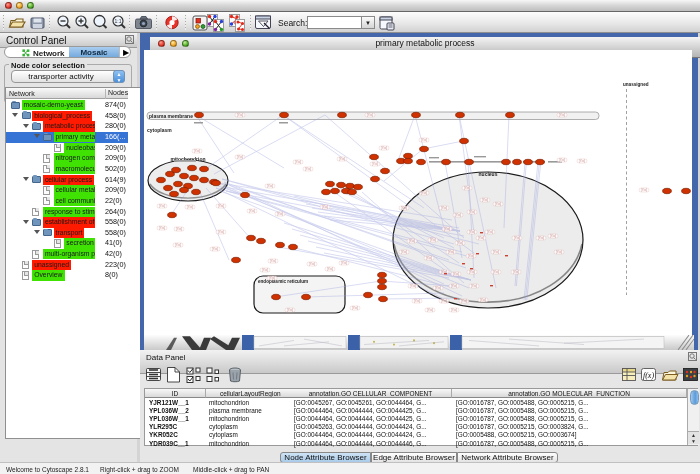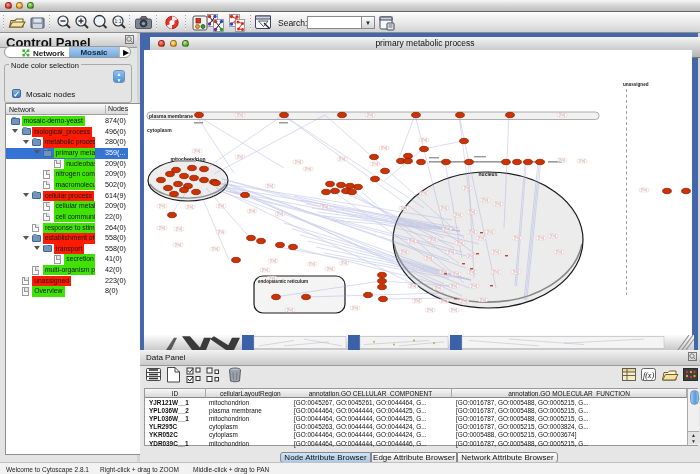--- a/index.html
+++ b/index.html
@@ -16,41 +16,41 @@
   border-bottom:1px solid #8f8f8f; }
 .sep { position:absolute; top:3px; height:15px; width:1px; background:repeating-linear-gradient(#aaa 0 1px, #eee 1px 3px); }
 #searchlbl { top:6px; font-size:8.5px; color:#111; }
 #searchbox { top:4px; width:55px; height:13px; background:#fff; border:1px solid #8a8a8a; }
 #searcharrow { top:4px; width:13px; height:13px; background:linear-gradient(#fcfcfc,#d5d5d5); border:1px solid #8a8a8a; border-left:none; font-size:6px; color:#222; text-align:center; line-height:13px; }
 
 
 #cpanel { left:0; top:33px; width:137px; height:429px; background:#e4e4e4; }
 #cphead { left:0; top:0; width:137px; height:15px;
   background:linear-gradient(#f2f2f2,#c9c9c9); border-bottom:1px solid #9a9a9a;
-  font-size:13px; color:#111; padding:1.5px 0 0 6px;font-weight:bold; }
+  font-size:10px; color:#111; padding:1.5px 0 0 6px; }
 #cptabs { left:4px; top:13px; width:127px; height:12px; background:#fff;
   border:1px solid #999; border-radius:7px; overflow:hidden; }
 #tabnet { left:28px; top:1.5px; font-size:8px; font-weight:bold; color:#222; }
 #tabmosaic { left:64px; top:0; width:50px; height:12px;
   background:linear-gradient(#a8cdf0,#6ba3d9); text-align:center;
   font-size:8px; font-weight:bold; color:#102a40; line-height:12px; }
 #tabarr { left:114px; top:0; width:13px; height:12px; font-size:8px; line-height:12px; text-align:center; color:#000; border-left:1px solid #bbb;}
 #groupbox { left:4px; top:31px; width:128px; height:39px; border:1px solid #aaa; border-radius:3px; }
-#grouplbl { left:9px; top:28px; background:#e4e4e4; padding:0 2px; font-size:7.5px; font-weight:normal; color:#111; }
+#grouplbl { left:9px; top:28px; background:#e4e4e4; padding:0 2px; font-size:7.5px; font-weight:bold; color:#111; }
 #combo { left:11px; top:37px; width:114px; height:13px; background:linear-gradient(#ffffff,#e2e2e2);
   border:1px solid #979797; border-radius:4px; font-size:8px; color:#111;
   text-align:center; line-height:12px; padding-right:14px; }
 #combobtn { left:113px; top:37px; width:12px; height:13px; border-radius:3px;
   background:linear-gradient(#8fc1f2,#4a90d9); border:1px solid #6f92b8;
   color:#fff; font-size:5px; line-height:6px; text-align:center;}
 #checkbox { left:12px; top:56px; width:9px; height:9px; border-radius:2px;
   background:linear-gradient(#7db4e8,#3a7bc8); border:1px solid #44688f;
   color:#fff; font-size:8px; line-height:9px; text-align:center; font-weight:bold;}
 #chklbl { left:26px; top:56.5px; font-size:8px; color:#111; }
-#treebox { left:5px; top:70px; width:144px; height:352px; background:#fff; border:1px solid #909090; }
+#treebox { left:5px; top:54px; width:144px; height:352px; background:#fff; border:1px solid #909090; }
 #treehdr { left:0; top:0; width:122px; height:11px; background:linear-gradient(#fafafa,#d8d8d8);
   border-bottom:1px solid #a0a0a0; font-size:7px; color:#222; }
 #treehdr .c1 { position:absolute; left:3px; top:1.5px; }
 #treehdr .c2 { position:absolute; left:99px; top:1px; border-left:1px solid #b5b5b5; padding-left:2px; height:10px; }
 .trow { position:absolute; left:0; width:122px; height:10.6px; font-size:6.8px; white-space:nowrap; }
 .trow .lbl { position:absolute; top:0; height:10.4px; line-height:10.5px; padding:0 2px; color:#1a1a1a; overflow:hidden; }
 .trow .num { position:absolute; left:99px; top:0; line-height:10.5px; color:#111; font-size:7.2px; }
 .gbg { background:#3fe203; }
 .rbg { background:#ff1a00; color:#4d0000; }
 .arr { position:absolute; top:2.5px; width:0; height:0;
@@ -68,21 +68,21 @@
 #nettitle { left:10px; top:4px; width:550px; height:21px;
   background:linear-gradient(#f4f4f4,#cecece 60%,#b4b4b4); border-bottom:1px solid #777;
   font-size:8.5px; color:#111; text-align:center; line-height:13px; }
 #nettitle .tl { position:absolute; top:3px; width:7px; height:7px; border-radius:50%; border:0.5px solid rgba(0,0,0,.35); }
 #netcanvas { left:4px; top:17px; width:548px; height:285px; background:#ffffff; overflow:hidden; }
 #netcanvas svg { margin-top:-2px; }
 #netstrip { left:4px; top:302px; width:550px; height:15px; background:linear-gradient(#fdfdfd,#c9c9c9); overflow:hidden; }
 
 
 #dpanel { left:140px; top:350px; width:560px; height:112px; background:#e6e6e6; }
-#dphead { left:0; top:0; width:560px; height:16px; background:linear-gradient(#f2f2f2,#c9c9c9);
+#dphead { left:0; top:0; width:560px; height:24px; background:linear-gradient(#f2f2f2,#c9c9c9);
   border-bottom:1px solid #9a9a9a; font-size:8px; color:#111; padding:3px 0 0 6px; }
 #dptable { left:4px; top:38px; width:554px; height:58px; background:#fff; border:1px solid #999; }
 .hcell { position:absolute; top:0; height:9px; background:linear-gradient(#f8f8f8,#d9d9d9);
   border-right:1px solid #aaa; border-bottom:1px solid #888; font-size:6.5px; color:#111;
   text-align:center; line-height:9px; overflow:hidden;}
 .drow { position:absolute; width:540px; height:8.1px; font-size:6.4px; color:#111; white-space:nowrap; }
 .dc1 { position:absolute; left:4px; font-weight:bold; }
 .dc2 { position:absolute; left:64px; }
 .dc3 { position:absolute; left:149px; }
 .dc4 { position:absolute; left:311px; }
@@ -235,51 +235,52 @@
       <rect x="6" y="0.5" width="3.2" height="3.2" fill="#35b535"></rect>
       <rect x="0.5" y="6" width="3.2" height="3.2" fill="#35b535"></rect>
       <rect x="6" y="6" width="3.2" height="3.2" fill="#35b535"></rect>
     </svg>
     <div class="abs" id="tabnet">Network</div>
     <div class="abs" id="tabmosaic">Mosaic</div>
     <div class="abs" id="tabarr">▶</div>
   </div>
   <div class="abs" id="groupbox"></div>
   <div class="abs" id="grouplbl">Node color selection</div>
+  <div class="abs" id="combo">transporter activity</div>
   <div class="abs" id="combobtn">▲<br>▼</div>
   <div class="abs" id="checkbox">✓</div>
   <div class="abs" id="chklbl">Mosaic nodes</div>
   <div class="abs" id="treebox">
     <div class="abs" id="treehdr">
         <span class="c1">Network</span>
         <span class="c2">Nodes</span>
       </div>
     <div id="treerows">
         <div class="trow" style="top:12px">
           <div class="fold" style="left:5px"></div>
           <span class="lbl gbg" style="left:15.5px;max-width:73.5px">mosaic-demo-yeast</span>
           <span class="num" style="">874(0)</span>
         </div>
         <div class="trow" style="top:22.65px">
           <div class="arr" style="left:6.199999999999999px"></div>
           <div class="fold" style="left:15.7px"></div>
           <span class="lbl rbg" style="left:26.2px;max-width:62.8px">biological_process</span>
-          <span class="num" style="">496(0)</span>
+          <span class="num" style="">458(0)</span>
         </div>
         <div class="trow" style="top:33.3px">
           <div class="arr" style="left:16.9px"></div>
           <div class="fold" style="left:26.4px"></div>
           <span class="lbl rbg" style="left:36.9px;max-width:52.1px">metabolic process</span>
           <span class="num" style="">280(0)</span>
         </div>
         <div class="trow selrow" style="top:43.95px">
           <div class="arr" style="left:27.599999999999994px"></div>
           <div class="fold" style="left:37.099999999999994px"></div>
           <span class="lbl gbg" style="left:47.599999999999994px;max-width:41.400000000000006px">primary metabo</span>
-          <span class="num" style="color:#fff">359(...</span>
+          <span class="num" style="color:#fff">166(...</span>
         </div>
         <div class="trow" style="top:54.6px">
           <div class="file" style="left:47.8px"></div>
           <span class="lbl gbg" style="left:58.3px;max-width:30.700000000000003px">nucleobase-</span>
           <span class="num" style="">209(0)</span>
         </div>
         <div class="trow" style="top:65.25px">
           <div class="file" style="left:37.099999999999994px"></div>
           <span class="lbl gbg" style="left:47.599999999999994px;max-width:41.400000000000006px">nitrogen compo</span>
           <span class="num" style="">209(0)</span>

